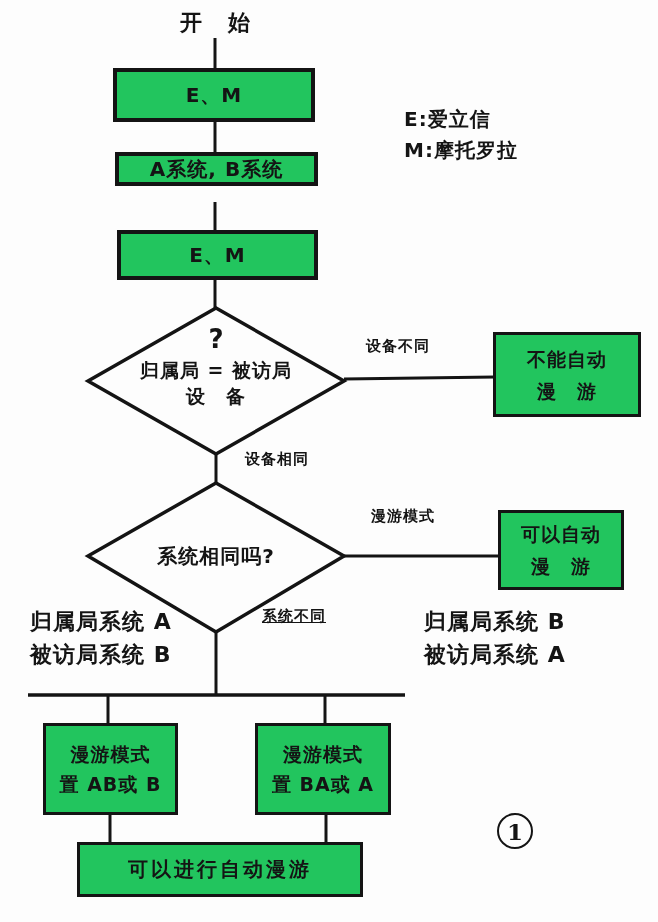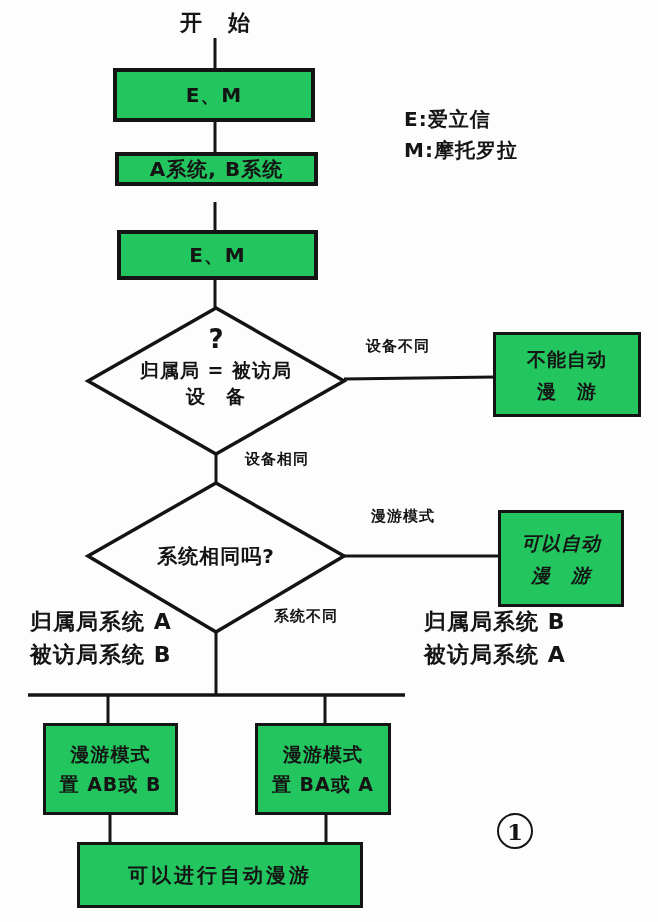--- a/index.html
+++ b/index.html
@@ -101,23 +101,23 @@
   <div class="rectbox thin t19 lh32" style="left:493px;top:332px;width:148px;height:85px;">
     <span>不能自动</span>
     <span>漫　游</span>
   </div>
 
   <div class="dtext t20" style="left:91px;top:543px;width:250px;">
     <div>系统相同吗?</div>
   </div>
 
   <div class="label" style="left:371px;top:507px;">漫游模式</div>
-  <div class="label" style="left:274px;top:607px;">系统不同</div>
+  <div class="label" style="left:262px;top:607px;text-decoration:underline;">系统不同</div>
 
-  <div class="rectbox thin t19 lh32" style="left:498px;top:510px;width:126px;height:97px;font-style:italic;">
+  <div class="rectbox thin t19 lh32" style="left:498px;top:510px;width:126px;height:80px;">
     <span>可以自动</span>
     <span>漫　游</span>
   </div>
 
   <div class="note" style="left:30px;top:605px;">
     <div>归属局系统 A</div>
     <div>被访局系统 B</div>
   </div>
   <div class="note" style="left:424px;top:605px;">
     <div>归属局系统 B</div>
@@ -126,21 +126,21 @@
 
   <div class="rectbox thin t19 lh30" style="left:43px;top:723px;width:135px;height:92px;">
     <span>漫游模式</span>
     <span>置 AB或 B</span>
   </div>
   <div class="rectbox thin t19 lh30" style="left:255px;top:723px;width:136px;height:92px;">
     <span>漫游模式</span>
     <span>置 BA或 A</span>
   </div>
 
-  <div class="rectbox thin t20" style="left:77px;top:842px;width:286px;height:66px;letter-spacing:3px;">
+  <div class="rectbox thin t20" style="left:77px;top:842px;width:286px;height:55px;letter-spacing:3px;">
     <span>可以进行自动漫游</span>
   </div>
 
   <div class="circle-marker" style="left:497px;top:813px;">
     <span>1</span>
   </div>
 
 </div>
 
 </body></html>

